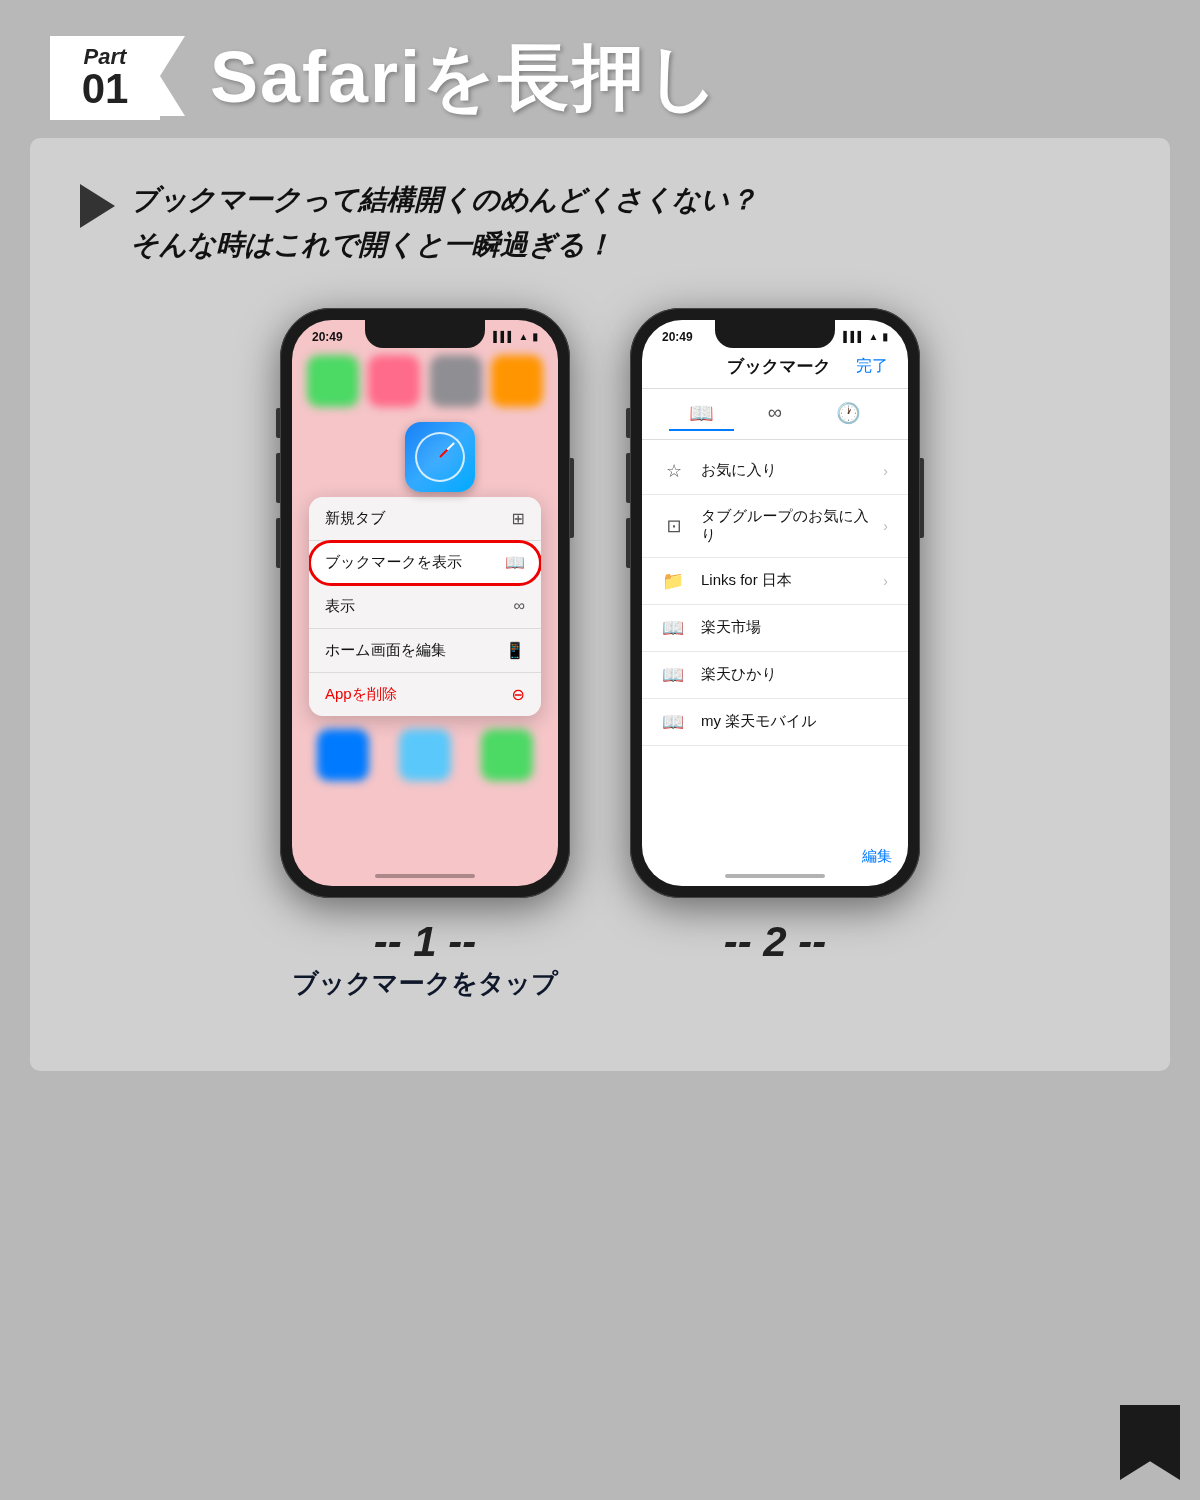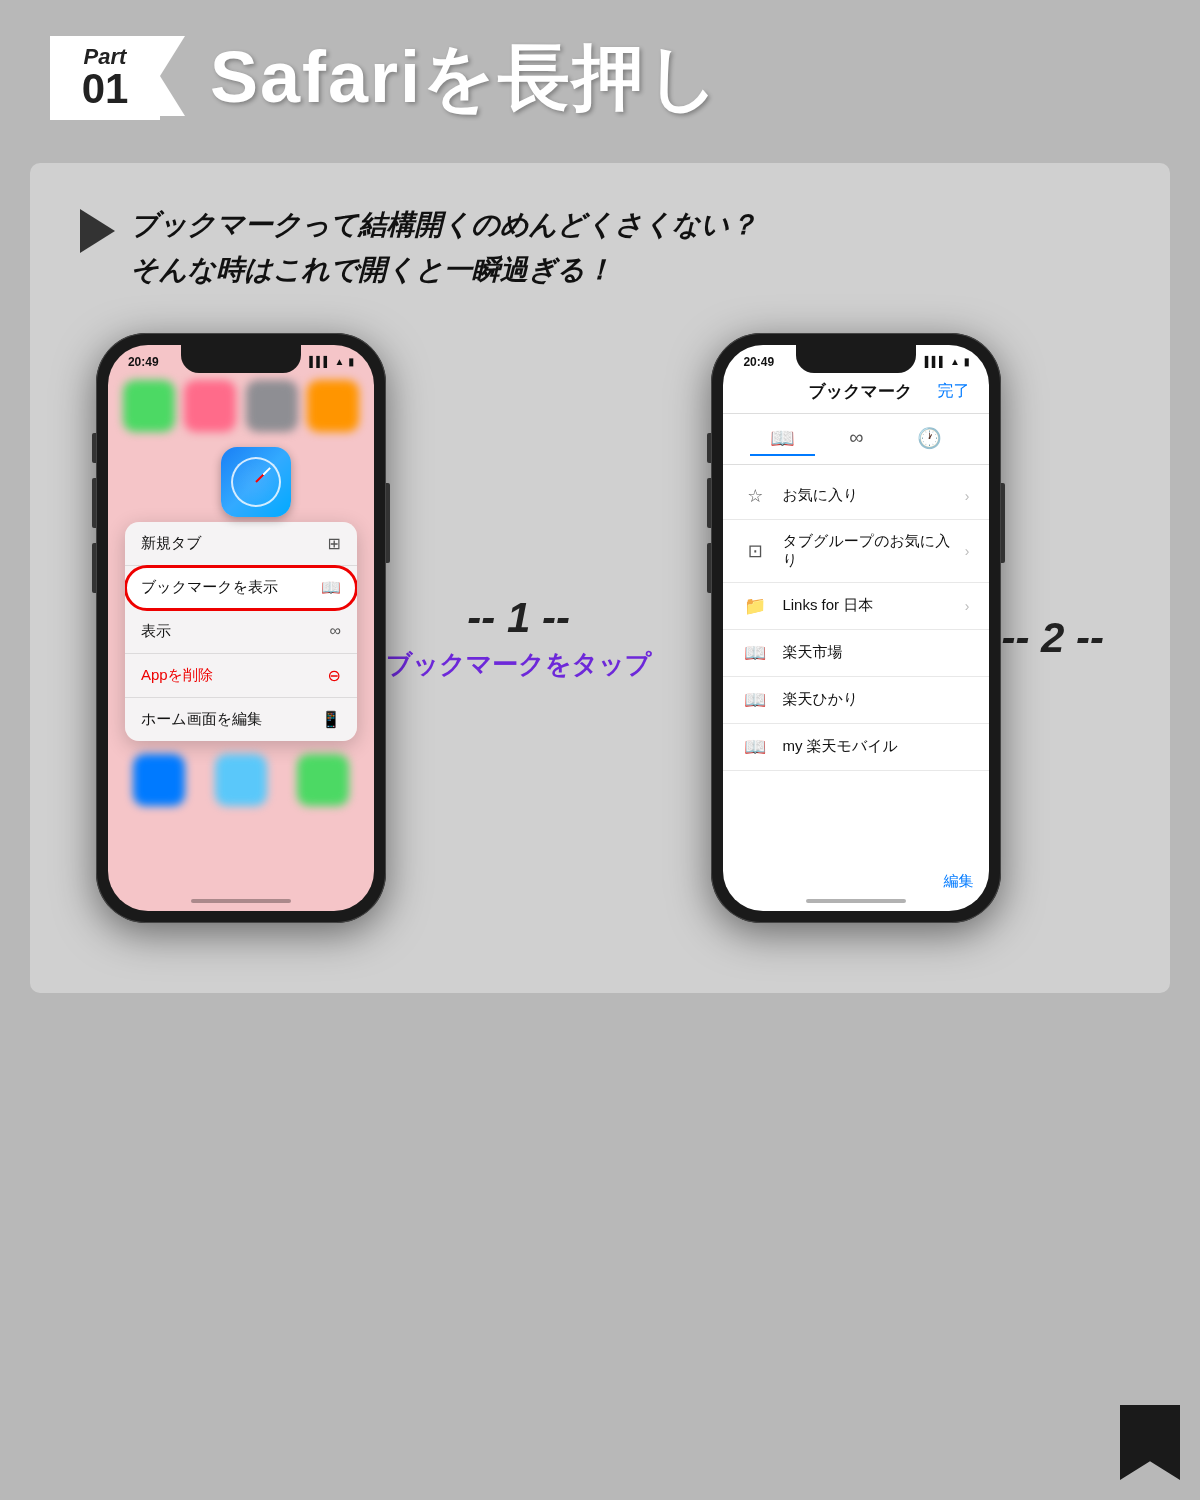--- a/index.html
+++ b/index.html
@@ -11,21 +11,21 @@
       font-family: 'Hiragino Kaku Gothic ProN', 'Meiryo', sans-serif;
       overflow: hidden;
       position: relative;
     }
 
     
     .header {
       background: #b8b8b8;
       display: flex;
       align-items: center;
-      padding: 30px 50px 37px 50px;
+      padding: 30px 50px 12px 50px;
       gap: 30px;
     }
 
     .part-badge {
       background: white;
       padding: 10px 18px;
       position: relative;
       display: flex;
       flex-direction: column;
       align-items: center;
@@ -108,21 +108,21 @@
     
     .phones-row {
       display: flex;
       justify-content: center;
       gap: 60px;
       margin-bottom: 30px;
     }
 
     .phone-container {
       display: flex;
-      flex-direction: row;
+      flex-direction: column;
       align-items: center;
     }
 
     
     .iphone {
       width: 290px;
       height: 590px;
       background: #1a1a1a;
       border-radius: 50px;
       padding: 12px;
@@ -327,22 +327,21 @@
     .step-number {
       font-size: 42px;
       font-weight: 900;
       color: #222;
       font-style: italic;
     }
 
     .step-desc {
       font-size: 26px;
       font-weight: 700;
-      color: #6d28d9;
-      margin-top: 5px;
+      color: #0f172a;
     }
 
     
     .bookmark-corner {
       position: absolute;
       bottom: 20px;
       right: 20px;
       width: 60px;
       height: 75px;
       background: #1a1a1a;
@@ -480,27 +479,27 @@
               <span class="context-icon">⊞</span>
             </div>
             <div class="context-item highlighted">
               <span>ブックマークを表示</span>
               <span class="context-icon">📖</span>
             </div>
             <div class="context-item">
               <span>表示</span>
               <span class="context-icon">∞</span>
             </div>
+            <div class="context-item">
+              <span>ホーム画面を編集</span>
+              <span class="context-icon">📱</span>
+            </div>
             <div class="context-item red-text">
               <span>Appを削除</span>
               <span class="context-icon" style="color:#e00;">⊖</span>
-            </div>
-            <div class="context-item">
-              <span>ホーム画面を編集</span>
-              <span class="context-icon">📱</span>
             </div>
           </div>
 
           <div class="blurred-row" style="margin-top:8px;">
             <div class="blurred-app bg-blue"></div>
             <div class="blurred-app bg-teal"></div>
             <div class="blurred-app bg-green"></div>
           </div>
 
           <div class="home-indicator"></div>

